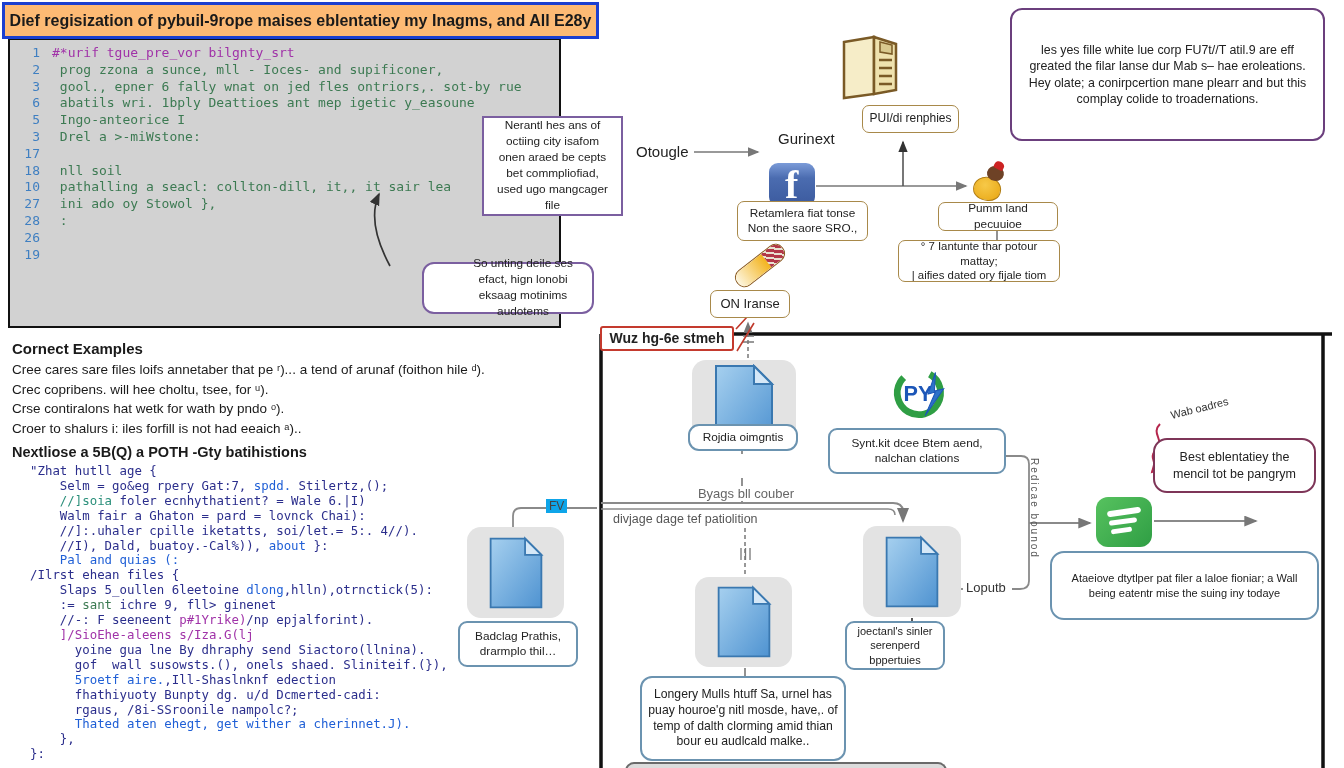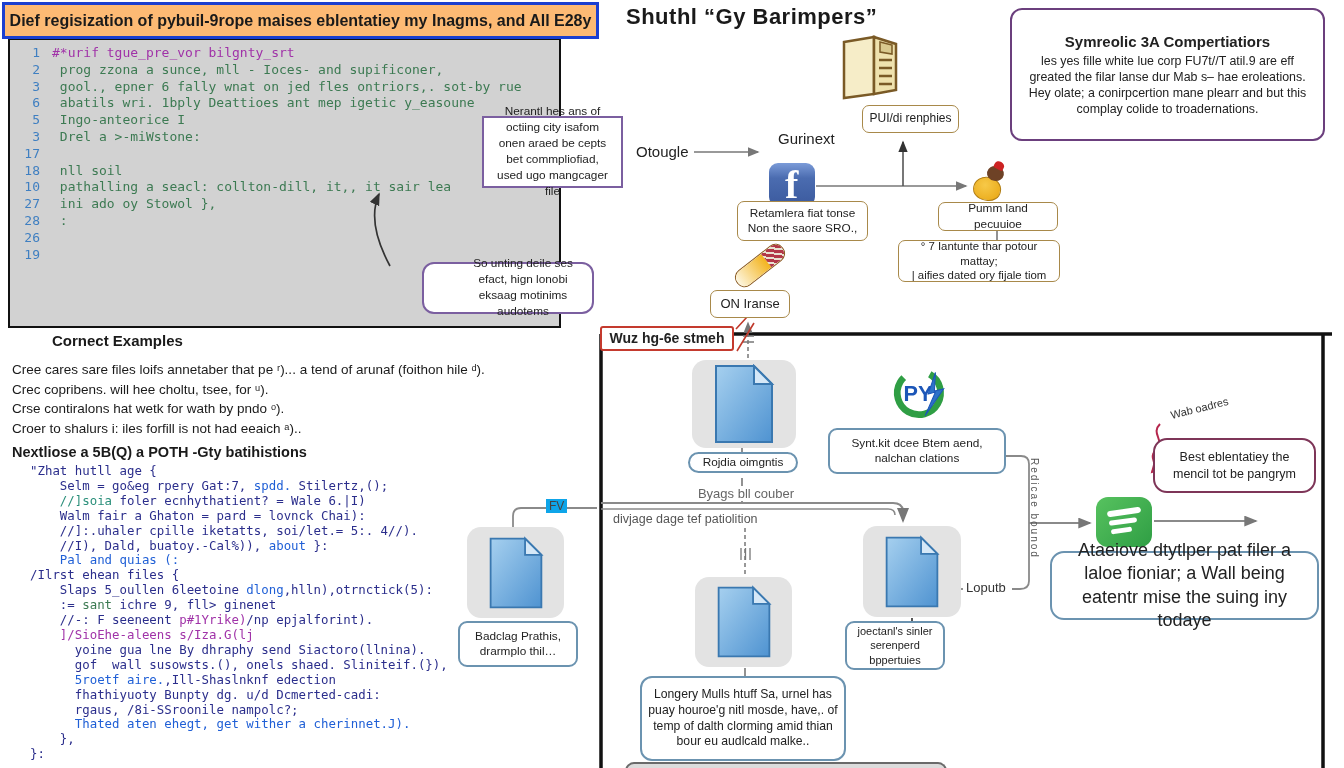--- a/index.html
+++ b/index.html
@@ -14,24 +14,24 @@
   
   .editor{position:absolute;left:8px;top:38px;width:553px;height:290px;background:#d2d2d2;
           border:2.5px solid #111;z-index:1;font-family:"DejaVu Sans Mono",monospace;font-size:13px;
           padding-top:5px;box-sizing:border-box;}
   .ed-row{display:flex;line-height:16.8px;white-space:pre;}
   .ed-num{width:30px;text-align:right;color:#3f7fc1;margin-right:12px;flex:none;}
   .c-nav{color:#2b2e8c}.c-grn{color:#3c7a52}.c-mag{color:#a032a8}.c-blu{color:#1f5fd6}.c-tea{color:#2a8f7a}
   
   .callout{background:#fff;border:2px solid #7b5fa0;text-align:center;font-size:11.8px;line-height:1.35;
            padding:6px 8px;box-sizing:border-box;color:#222;}
-  .c1{left:482px;top:116px;width:141px;height:72px;display:flex;align-items:center;}
+  .c1{left:482px;top:116px;width:141px;height:100px;display:flex;align-items:center;}
   .c2{left:422px;top:262px;width:172px;height:52px;border-radius:12px;display:flex;align-items:center;padding-left:38px;}
   
-  .h1{left:12px;top:332px;font-weight:bold;font-size:15px;margin-left:40px;}
+  .h1{left:12px;top:340px;font-weight:bold;font-size:15px;}
   #ex-lines{position:absolute;left:12px;top:360px;z-index:5;font-size:13.5px;}
   .ex-line{line-height:19.5px;}
   .h2{left:12px;top:444px;font-weight:bold;font-size:14.5px;}
   #snippet{position:absolute;left:30px;top:464px;z-index:5;margin:0;
            font-family:"DejaVu Sans Mono",monospace;font-size:12.4px;line-height:14.9px;white-space:pre;}
   
   .main-title{left:626px;top:4px;font-size:22px;font-weight:bold;letter-spacing:.5px;}
   .plainlabel{font-size:15px;color:#222;}
   
   .box{background:#fff;font-size:11.8px;color:#222;text-align:center;line-height:1.3;
@@ -40,27 +40,27 @@
   .b-blue{border:2px solid #6b93b0;border-radius:9px;}
   .b-maroon{border:2px solid #7e3558;border-radius:14px;}
   .b-purplebig{border:2.5px solid #6b3f7d;border-radius:12px;}
   .b-red{border:2.5px solid #c43a2e;border-radius:3px;font-weight:bold;font-size:14px;}
   .fbbox{left:737px;top:201px;width:131px;height:40px;}
   .pummbox{left:938px;top:202px;width:120px;height:29px;}
   .notebox{left:898px;top:240px;width:162px;height:42px;font-size:11.4px;}
   .onbox{left:710px;top:290px;width:80px;height:28px;font-size:13px;}
   .folderlabel{left:862px;top:105px;width:97px;height:28px;font-size:12px;}
   .warnbox{left:600px;top:326px;width:134px;height:25px;}
-  .label1{left:688px;top:452px;width:110px;height:21px;border-radius:11px;}
+  .label1{left:688px;top:424px;width:110px;height:27px;border-radius:11px;}
   .syntbox{left:828px;top:428px;width:178px;height:46px;}
   .badbox{left:458px;top:621px;width:120px;height:46px;}
   .joebox{left:845px;top:621px;width:100px;height:49px;font-size:11px;}
   .longbox{left:640px;top:676px;width:206px;height:85px;font-size:12.2px;border-radius:12px;align-items:flex-end;}
   .bestbox{left:1153px;top:438px;width:163px;height:55px;font-size:12.5px;}
-  .atabox{left:1050px;top:551px;width:269px;height:69px;font-size:18px;border-radius:14px;}
+  .atabox{left:1050px;top:551px;width:269px;height:69px;font-size:11px;border-radius:14px;}
   .symbox{left:1010px;top:8px;width:315px;height:133px;font-size:12.4px;padding:6px 14px;}
   .symtitle{font-weight:bold;font-size:15px;margin-bottom:2px;}
   .byags{left:690px;top:486px;width:112px;text-align:center;font-size:13px;color:#666;background:#fff;}
   .divjage{left:613px;top:512px;font-size:12.5px;color:#555;}
   .fvlab{left:546px;top:499px;font-size:12px;color:#444;background:#0ea5e9;padding:0 3px;}
   .loputb{left:966px;top:580px;font-size:13px;color:#333;}
   .wab{left:1170px;top:402px;font-size:11px;color:#333;transform:rotate(-14deg);}
   .vert{left:1040px;top:458px;width:130px;font-size:10px;color:#555;letter-spacing:2px;
         transform:rotate(90deg);transform-origin:left top;}
   
@@ -186,24 +186,22 @@
   <div class="node h1">Cornect Examples</div>
   <div id="ex-lines">
       <div class="ex-line">Cree cares sare files loifs annetaber that pe ʳ)... a tend of arunaf (foithon hile ᵈ).</div>
       <div class="ex-line">Crec copribens. will hee choltu, tsee, for ᵘ).</div>
       <div class="ex-line">Crse contiralons hat wetk for wath by pndo ᵒ).</div>
       <div class="ex-line">Croer to shalurs i: iles forfill is not had eeaich ᵃ)..</div>
     </div>
   <div class="node h2">Nextliose a 5B(Q) a POTH -Gty batihistions</div>
   <pre id="snippet"><div><span class="c-nav">"Zhat hutll age {</span></div><div><span class="c-nav">    Selm = go&amp;eg rpery Gat:7, </span><span class="c-blu">spdd.</span><span class="c-nav"> Stilertz,();</span></div><div><span class="c-tea">    //]soia</span><span class="c-nav"> foler ecnhythatient? = Wale 6.|I)</span></div><div><span class="c-nav">    Walm fair a Ghaton = pard = lovnck Chai):</span></div><div><span class="c-nav">    //]:.uhaler cpille iketatts, soi/let.= 5:. 4//).</span></div><div><span class="c-nav">    //I), Dald, buatoy.-Cal%)), </span><span class="c-blu">about</span><span class="c-nav"> }:</span></div><div><span class="c-nav">    </span><span class="c-blu">Pal and quias (:</span></div><div><span class="c-nav">/Ilrst ehean files {</span></div><div><span class="c-nav">    Slaps 5_oullen 6leetoine </span><span class="c-blu">dlong</span><span class="c-nav">,hlln),otrnctick(5):</span></div><div><span class="c-nav">    := </span><span class="c-grn">sant</span><span class="c-nav"> ichre 9, fll&gt; ginenet</span></div><div><span class="c-nav">    //-: F seeneent </span><span class="c-mag">p#1Yrike)</span><span class="c-nav">/np epjalforint).</span></div><div><span class="c-mag">    ]/SioEhe-aleens s/Iza.G(lj</span></div><div><span class="c-nav">      yoine gua lne By dhraphy send Siactoro(llnina).</span></div><div><span class="c-nav">      gof  wall susowsts.(), onels shaed. Sliniteif.(}),</span></div><div><span class="c-nav">      </span><span class="c-blu">5roetf aire.</span><span class="c-nav">,Ill-Shaslnknf edection</span></div><div><span class="c-nav">      fhathiyuoty Bunpty dg. u/d Dcmerted-cadi:</span></div><div><span class="c-nav">      rgaus, /8i-SSroonile nampolc?;</span></div><div><span class="c-nav">      </span><span class="c-blu">Thated aten ehegt, get wither a cherinnet.J).</span></div><div><span class="c-nav">    },</span></div><div><span class="c-nav">}:</span></div></pre>
 
-  <div class="node main-title">Shuthl “Gy Barimpers”</div>
 
   <div class="node box b-purplebig symbox">
-    <div class="symtitle">Symreolic 3A Compertiatiors</div>
     <div>les yes fille white lue corp FU7t//T atil.9 are eff greated the filar lanse dur Mab s– hae eroleations. Hey olate; a conirpcertion mane plearr and but this complay colide to troadernations.</div>
   </div>
 
   <div class="node" style="left:830px;top:32px;">
     <svg width="78" height="74" viewBox="0 0 78 74">
       <path d="M14,10 L44,5 L44,62 L14,66 Z" fill="#f6edc8" stroke="#7a5a26" stroke-width="2.5"></path>
       <path d="M44,5 L66,12 L66,58 L44,62 Z" fill="#efe2ae" stroke="#7a5a26" stroke-width="2.5"></path>
       <path d="M50,10 L62,13 L62,22 L50,20 Z" fill="#d9c98e" stroke="#7a5a26" stroke-width="1.5"></path>
       <path d="M49,28 H62 M49,36 H62 M49,44 H62 M49,52 H62" stroke="#7a5a26" stroke-width="2.5"></path>
     </svg>

